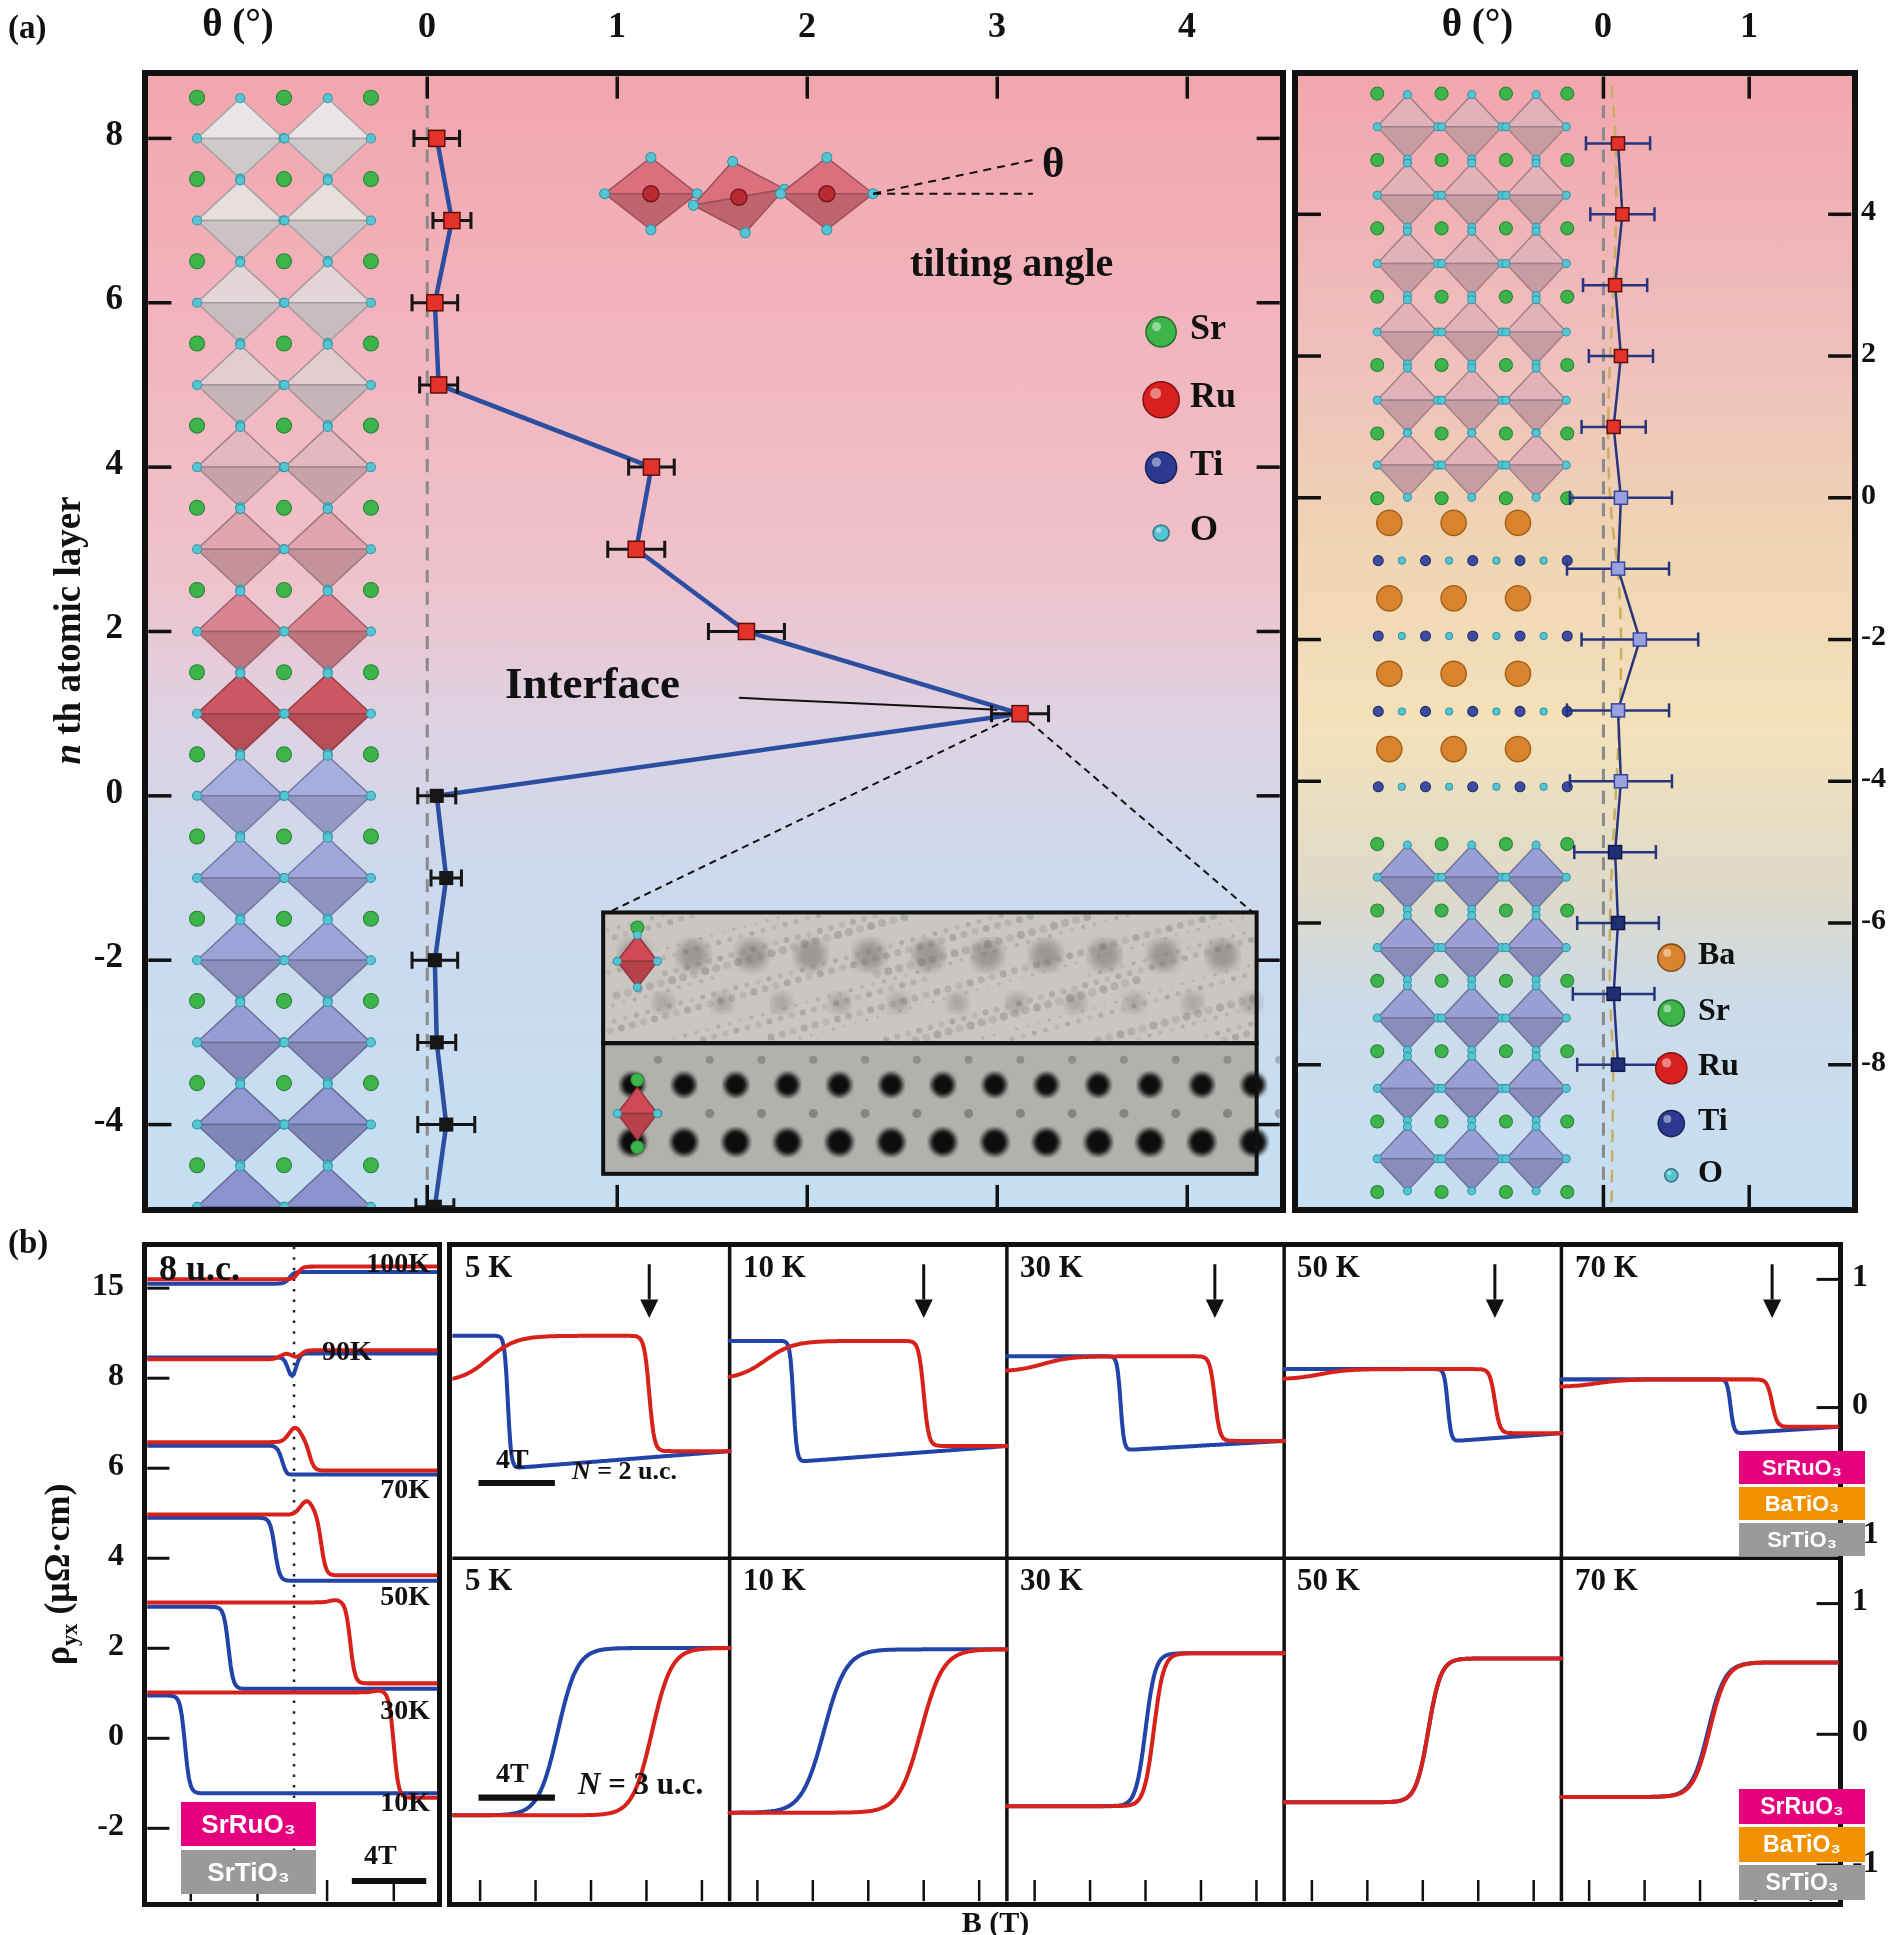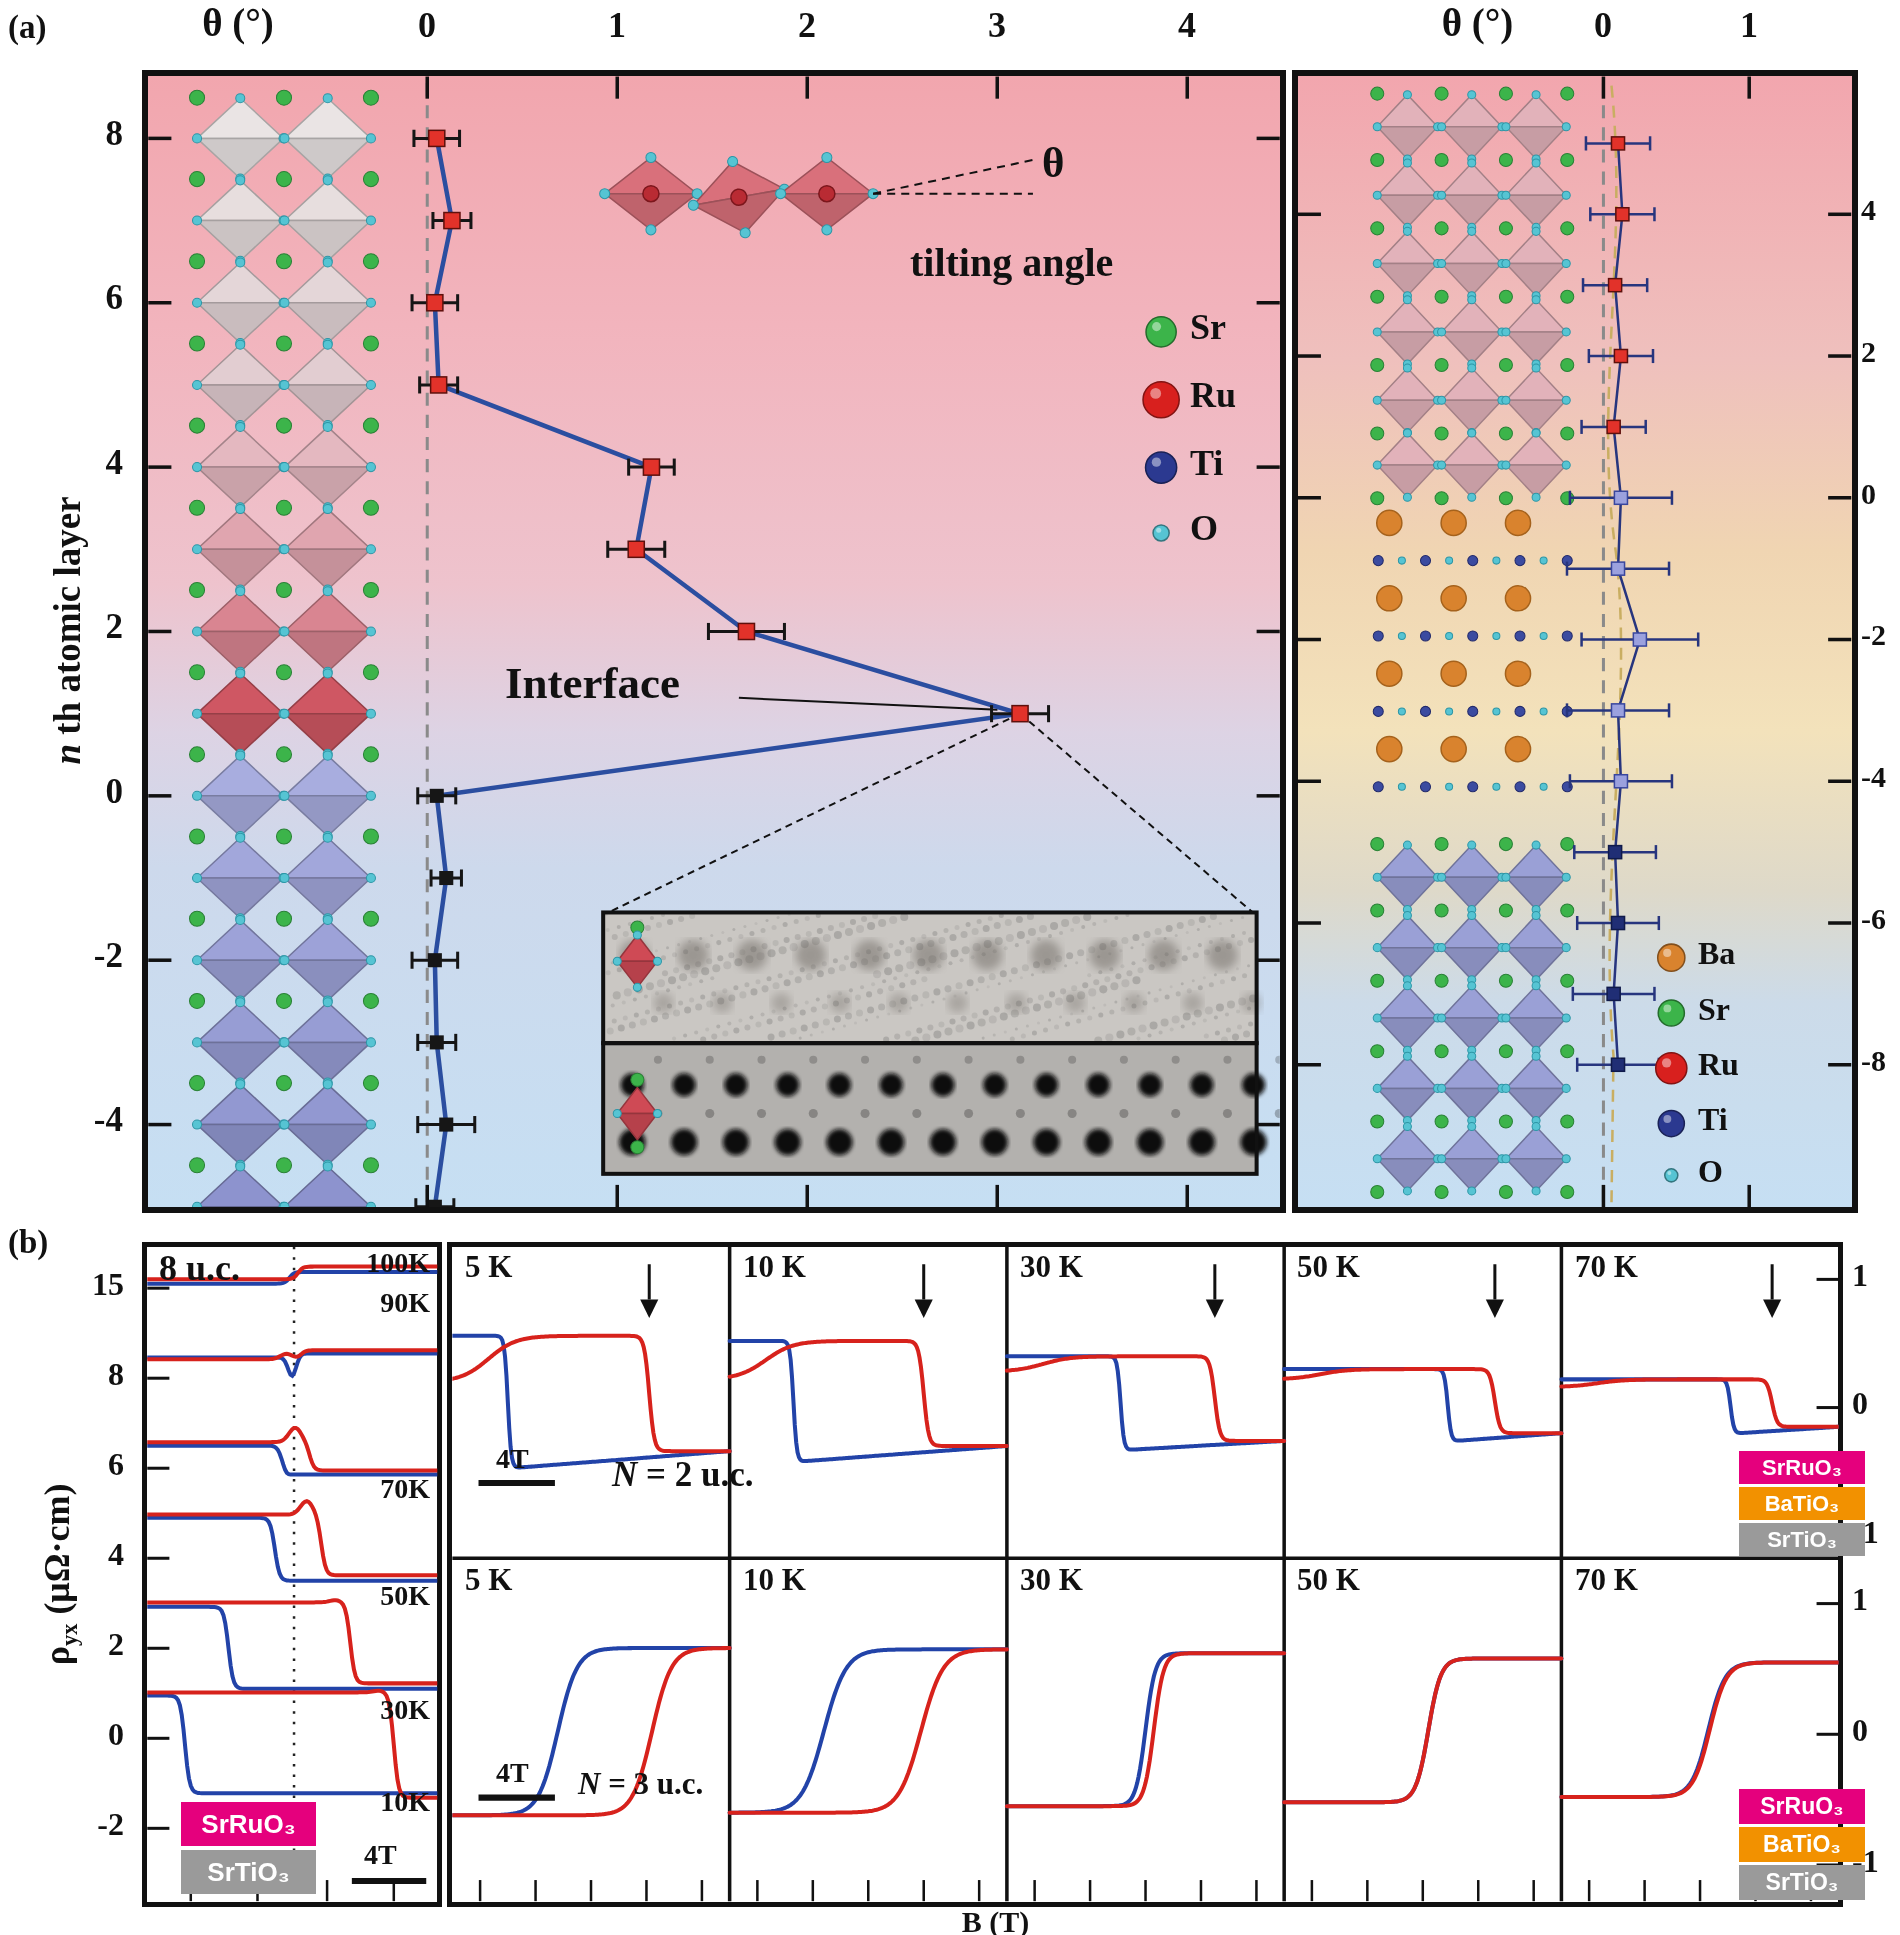--- a/index.html
+++ b/index.html
@@ -1486,21 +1486,21 @@
   </div>
   <div class="lb" style="left:505px;top:660px;font-size:45px;">Interface</div>
   <div class="lb" style="left:1042px;top:140px;font-size:43px;">θ</div>
   <div class="lb" style="left:910px;top:217px;font-size:40px;margin-top:25px;">tilting angle</div>
 
   <div class="lb" style="left:8px;top:1225px;font-size:33px;">(b)</div>
   <div class="lb" style="left:159px;top:1250px;font-size:36px;font-weight:600;">8 u.c.</div>
   <div class="lb rot" style="left:-136px;top:1553px;width:392px;text-align:center;font-size:36px;">
     <span>ρ</span><sub>yx</sub><span> (μΩ·cm)</span>
   </div>
-  <div class="lb" style="left:612px;top:1457px;font-size:35px;font-weight:600;">
+  <div class="lb" style="left:572px;top:1457px;font-size:26px;font-weight:600;">
     <i>N</i><span> = 2 u.c.</span>
   </div>
   <div class="lb" style="left:578px;top:1768px;font-size:31px;font-weight:600;">
     <i>N</i><span> = 3 u.c.</span>
   </div>
   <div class="lb" style="left:885px;top:1906px;width:221px;text-align:center;font-size:30px;">B (T)</div>
 
   <div class="lb" style="left:364px;top:1840px;font-size:28px;">4T</div>
   <div class="lb" style="left:496px;top:1444px;font-size:28px;">4T</div>
   <div class="lb" style="left:496px;top:1758px;font-size:28px;">4T</div>
@@ -1541,21 +1541,21 @@
     <div class="lb" style="left: 74px; top: 1628px; width: 50px; text-align: right; font-size: 32px;">2</div>
     <div class="lb" style="left: 74px; top: 1718px; width: 50px; text-align: right; font-size: 32px;">0</div>
     <div class="lb" style="left: 74px; top: 1808px; width: 50px; text-align: right; font-size: 32px;">-2</div>
     <div class="lb" style="left: 1852px; top: 1259px; width: 45px; text-align: left; font-size: 32px;">1</div>
     <div class="lb" style="left: 1852px; top: 1387px; width: 45px; text-align: left; font-size: 32px;">0</div>
     <div class="lb" style="left: 1852px; top: 1516px; width: 45px; text-align: left; font-size: 32px;">-1</div>
     <div class="lb" style="left: 1852px; top: 1583px; width: 45px; text-align: left; font-size: 32px;">1</div>
     <div class="lb" style="left: 1852px; top: 1714px; width: 45px; text-align: left; font-size: 32px;">0</div>
     <div class="lb" style="left: 1852px; top: 1845px; width: 45px; text-align: left; font-size: 32px;">-1</div>
     <div class="lb" style="left: 322px; top: 1248px; width: 108px; text-align: right; font-size: 28px; font-weight: 600;">100K</div>
-    <div class="lb" style="left: 322px; top: 1288px; width: 108px; text-align: right; font-size: 28px; font-weight: 600;">90K</div>
+    <div class="lb" style="left: 322px; top: 1336px; width: 108px; text-align: left; font-size: 28px; font-weight: 600;">90K</div>
     <div class="lb" style="left: 322px; top: 1474px; width: 108px; text-align: right; font-size: 28px; font-weight: 600;">70K</div>
     <div class="lb" style="left: 322px; top: 1581px; width: 108px; text-align: right; font-size: 28px; font-weight: 600;">50K</div>
     <div class="lb" style="left: 322px; top: 1695px; width: 108px; text-align: right; font-size: 28px; font-weight: 600;">30K</div>
     <div class="lb" style="left: 322px; top: 1787px; width: 108px; text-align: right; font-size: 28px; font-weight: 700;">10K</div>
     <div class="lb" style="left: 465px; top: 1251px; font-size: 31px; font-weight: 600;">5 K</div>
     <div class="lb" style="left: 743px; top: 1251px; font-size: 31px; font-weight: 600;">10 K</div>
     <div class="lb" style="left: 1020px; top: 1251px; font-size: 31px; font-weight: 600;">30 K</div>
     <div class="lb" style="left: 1297px; top: 1251px; font-size: 31px; font-weight: 600;">50 K</div>
     <div class="lb" style="left: 1575px; top: 1251px; font-size: 31px; font-weight: 600;">70 K</div>
     <div class="lb" style="left: 465px; top: 1564px; font-size: 31px; font-weight: 600;">5 K</div>

